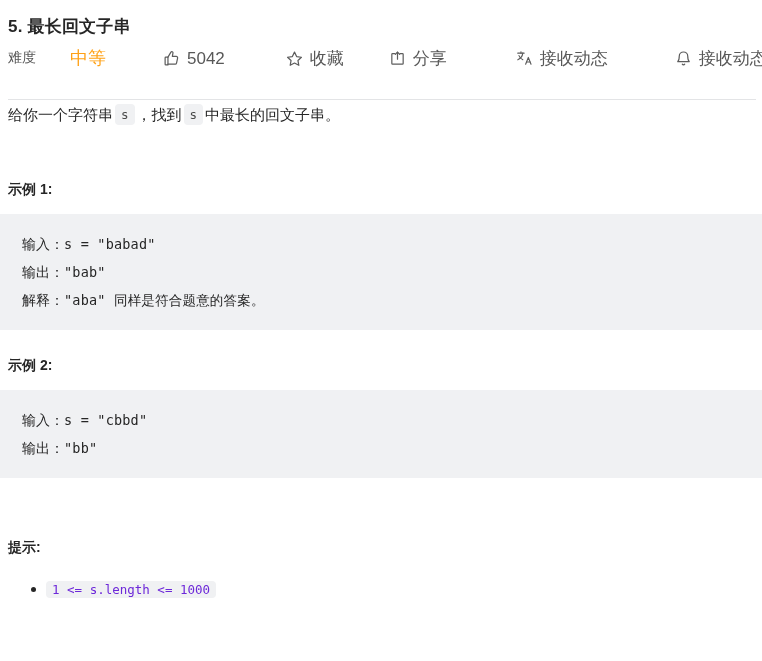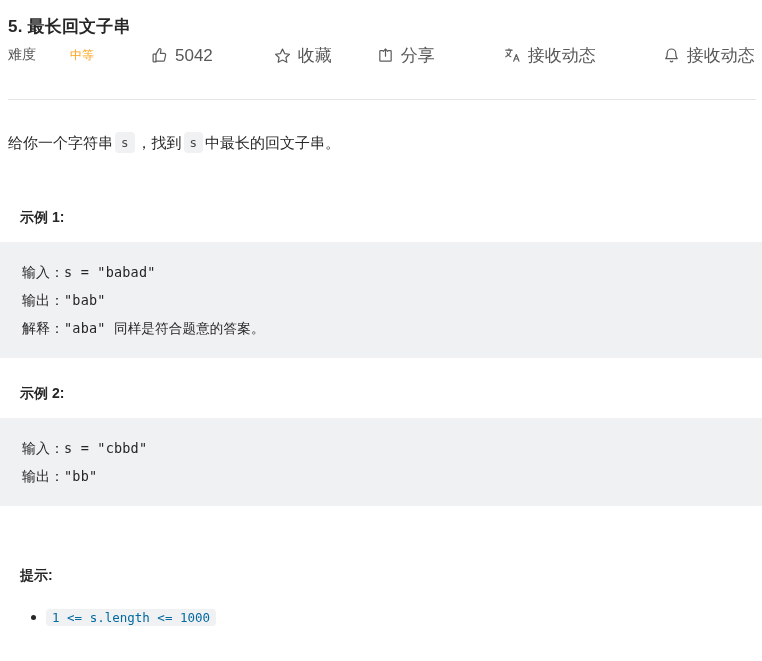--- a/index.html
+++ b/index.html
@@ -44,21 +44,21 @@
     align-items: center;
     white-space: nowrap;
     gap: 25px;
   }
   .difficulty-label {
     color: #585858;
     font-size: 14px;
     margin-right: 9px;
   }
   .difficulty-value {
-    font-size: 12px;
+    font-size: 18px;
     color: #ffa116;
     margin-right: 32px;
   }
   .tool-item {
     display: flex;
     align-items: center;
     color: #585858;
     font-size: 17px;
     margin-right: 32px;
     cursor: pointer;
@@ -90,35 +90,35 @@
     top: 99px;
     width: 748px;
     height: 1px;
     background: #e3e4e6;
   }
 
   
   .content {
     position: absolute;
     left: 0;
-    top: 128px;
+    top: 100px;
     width: 762px;
   }
 
   .desc {
     margin: 0;
     padding: 0 8px;
     font-size: 15px;
     line-height: 30px;
     color: #262626;
   }
 
   .section-head {
     margin: 0;
-    padding: 0 20px;
+    padding: 0 8px;
     font-size: 14px;
     font-weight: bold;
     color: #262626;
     line-height: 22px;
   }
 
   .code-block {
     background: #f0f1f3;
     padding: 16px 0 16px 22px;
     box-sizing: border-box;
@@ -169,21 +169,21 @@
     top: 11px;
     width: 5px;
     height: 5px;
     border-radius: 50%;
     background: #262626;
   }
   .chip {
     font-family: "DejaVu Sans Mono", "Liberation Mono", monospace;
     font-size: 12.5px;
     background: #f0f1f3;
-    color: #0369a1;
+    color: #6d28d9;
     border-radius: 4px;
     padding: 1px 6px;
   }
 
   
   .gap-desc-to-ex1 { height: 48px; }
   .gap-head-to-code { height: 14px; }
   .gap-code-to-head { height: 24px; }
   .gap-code-to-hints { height: 58px; }
   .gap-hints-to-list { height: 18px; }

